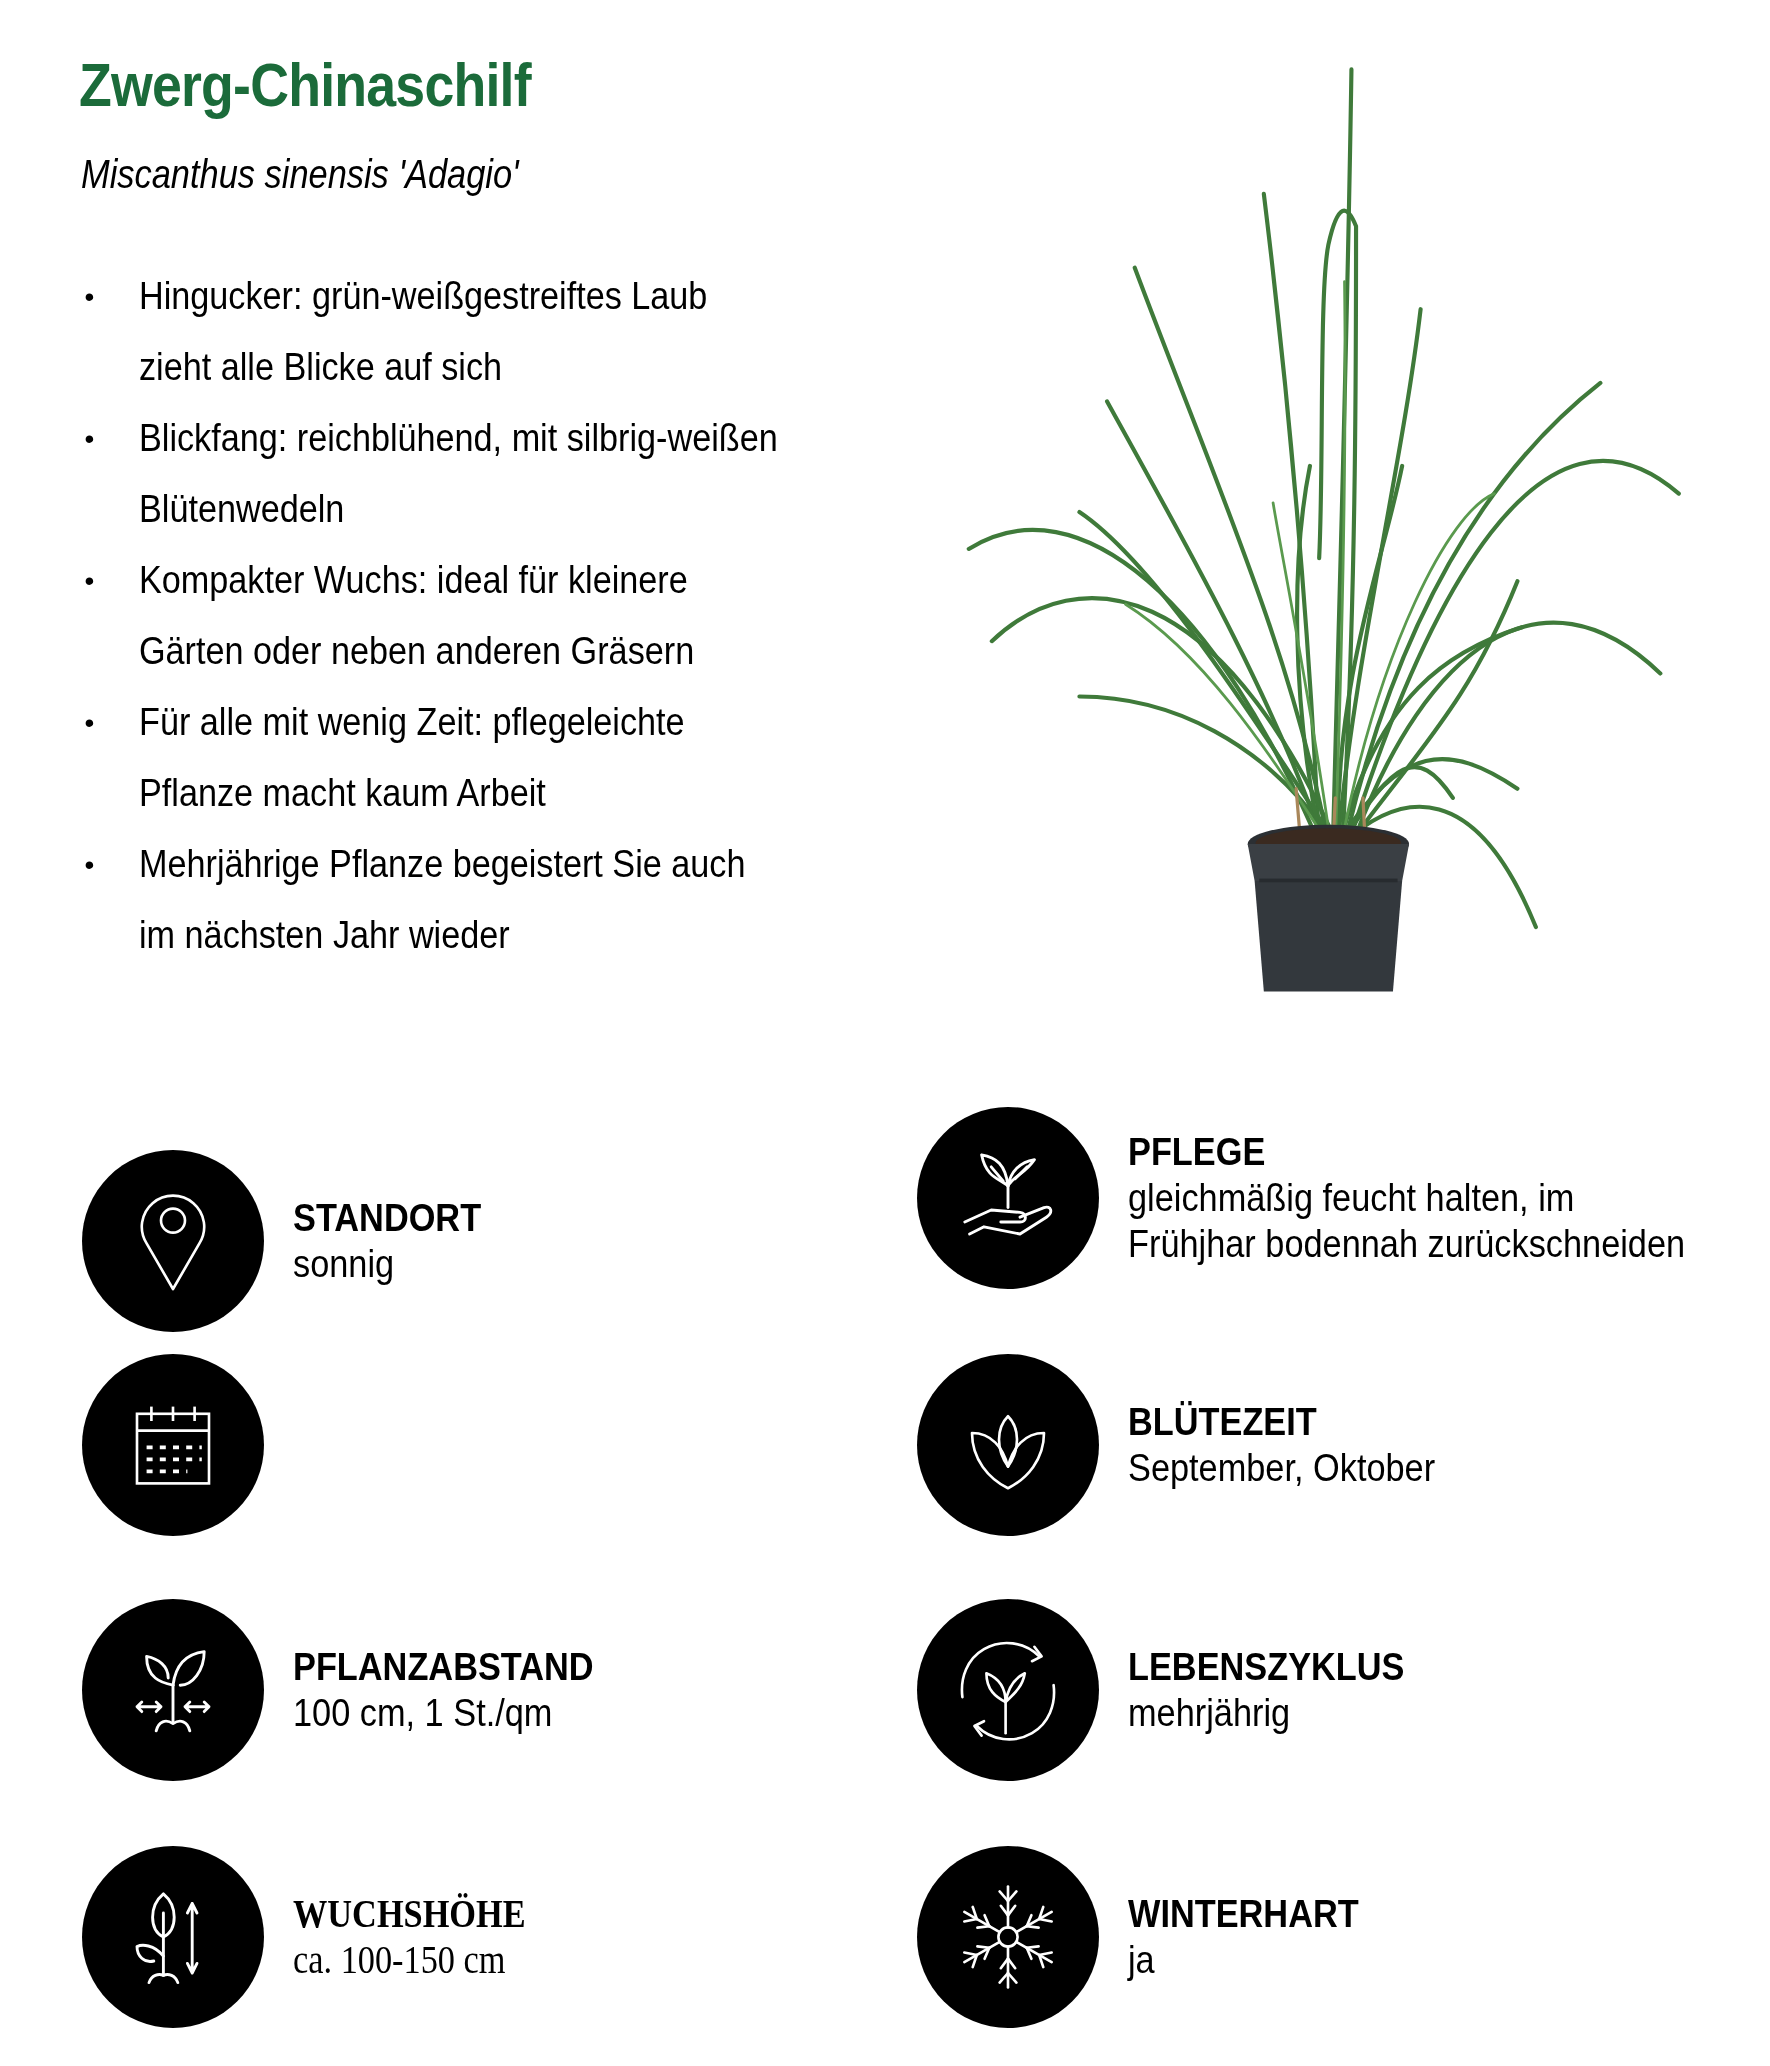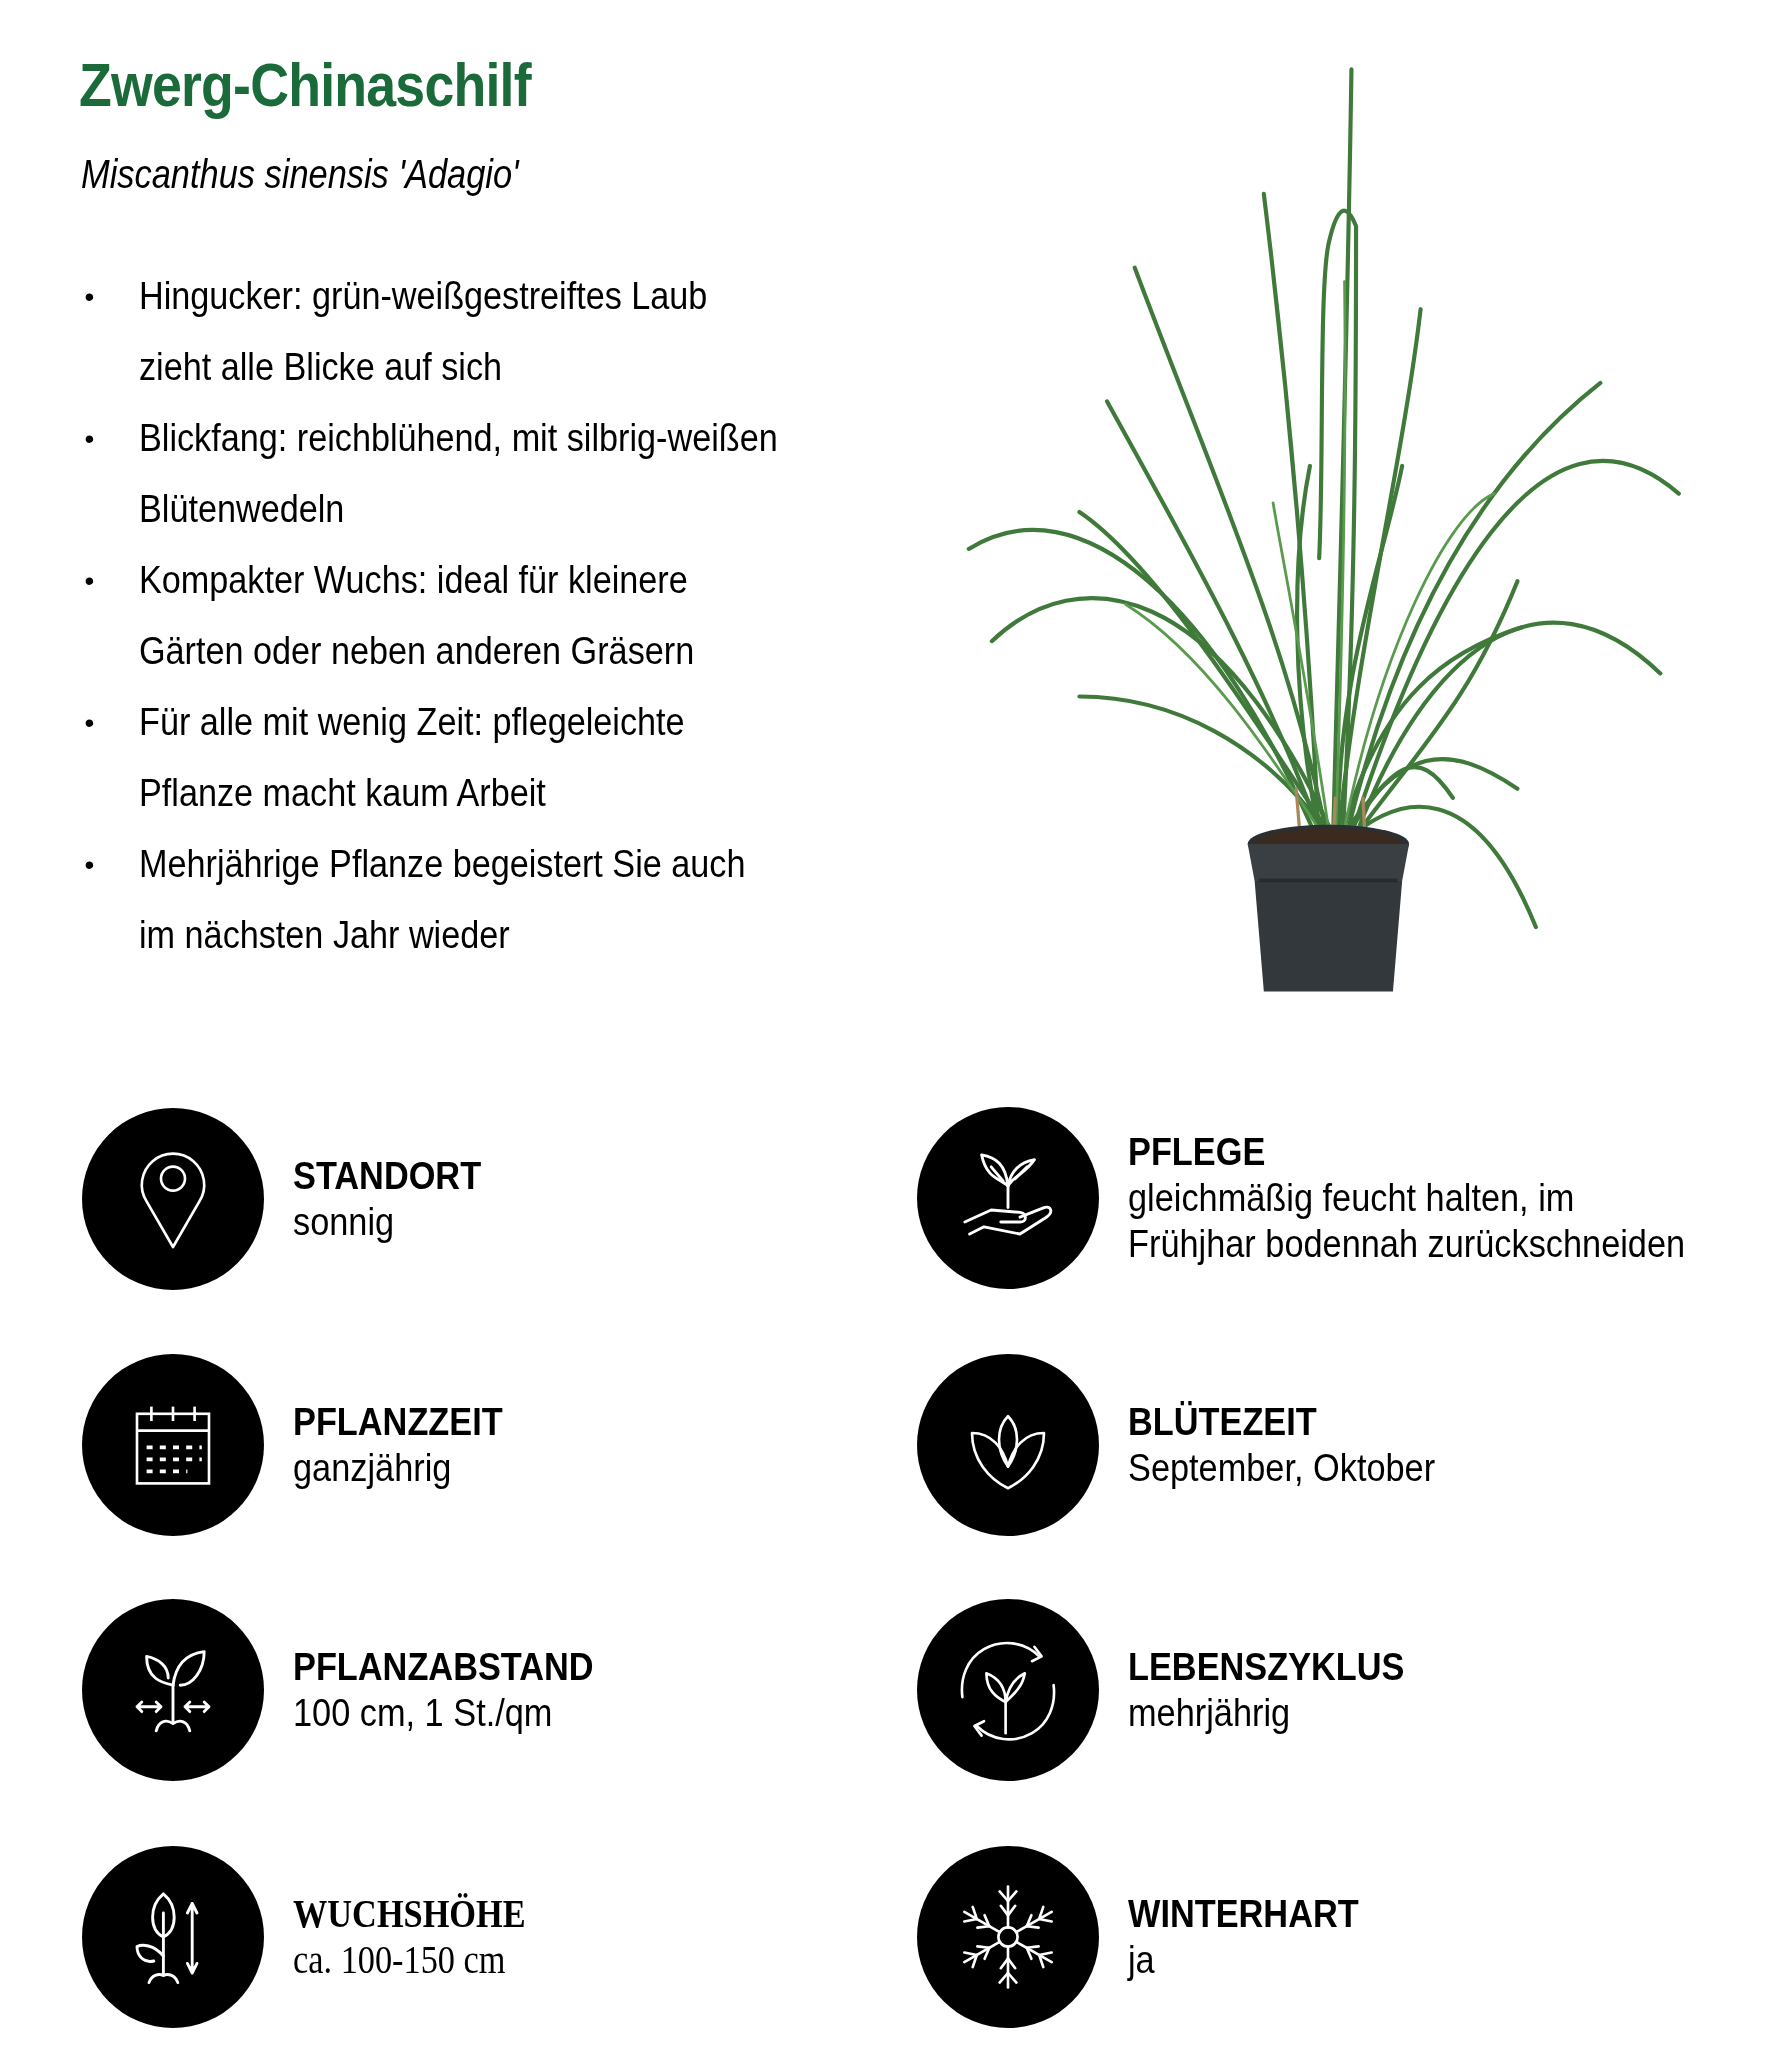--- a/index.html
+++ b/index.html
@@ -100,21 +100,21 @@
     </g>
 
     <ellipse cx="840" cy="1720" rx="175" ry="42" fill="#2b2f33"></ellipse>
     <ellipse cx="840" cy="1718" rx="158" ry="32" fill="#3a2a20"></ellipse>
     <path d="M665 1720 L 680 1800 L 1000 1800 L 1015 1720 Z" fill="#3a3f44"></path>
     <path d="M680 1800 L 700 2040 L 980 2040 L 1000 1800 Z" fill="#33383d"></path>
     <rect x="690" y="1795" width="300" height="8" fill="#272b2f"></rect>
   </svg>
 </div>
 
-<div class="feature" style="left:82px; top:1108px;">
+<div class="feature" style="left:82px; top:1150px;">
   <div class="circle">
     <svg viewBox="0 0 100 100" fill="none" stroke="#fff" stroke-width="2.2" stroke-linejoin="round">
       <path d="M50 90 L28 52 A26 26 0 1 1 72 52 Z"></path>
       <circle cx="50" cy="33" r="10"></circle>
     </svg>
   </div>
   <div class="ftext">
     <span class="fhead">STANDORT</span>
     <span class="fval">sonnig</span>
   </div>
@@ -147,24 +147,20 @@
       <line x1="32" y1="18" x2="32" y2="30"></line>
       <line x1="50" y1="18" x2="50" y2="30"></line>
       <line x1="68" y1="18" x2="68" y2="30"></line>
       <g stroke-width="3" stroke-dasharray="5 6">
         <line x1="28" y1="52" x2="74" y2="52"></line>
         <line x1="28" y1="62" x2="74" y2="62"></line>
         <line x1="28" y1="72" x2="62" y2="72"></line>
       </g>
     </svg>
   </div>
-  <div class="ftext">
-    <span class="fhead">PFLANZZEIT</span>
-    <span class="fval">ganzjährig</span>
-  </div>
 </div>
 
 <div class="feature" style="left:917px; top:1354px;">
   <div class="circle">
     <svg viewBox="0 0 100 100" fill="none" stroke="#fff" stroke-width="2.2" stroke-linejoin="round">
       <path d="M50 26 C 40 36, 40 54, 50 68 C 60 54, 60 36, 50 26 Z"></path>
       <path d="M20 40 C 36 40, 46 52, 50 68 C 54 52, 64 40, 80 40 C 80 62, 66 78, 50 86 C 34 78, 20 62, 20 40 Z"></path>
     </svg>
   </div>
   <div class="ftext">

